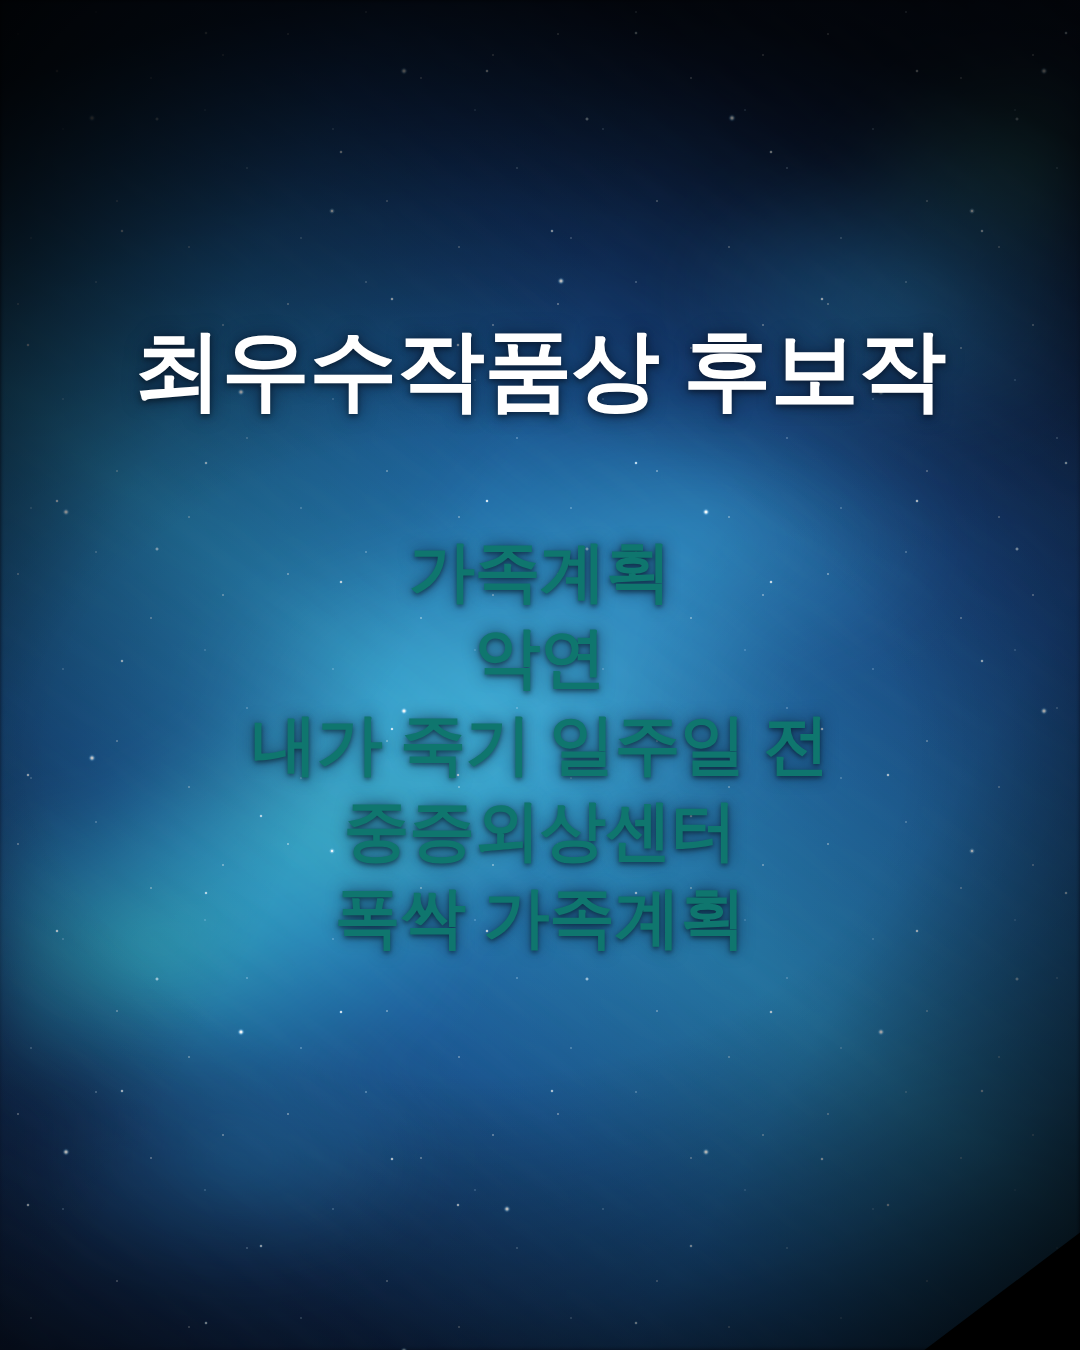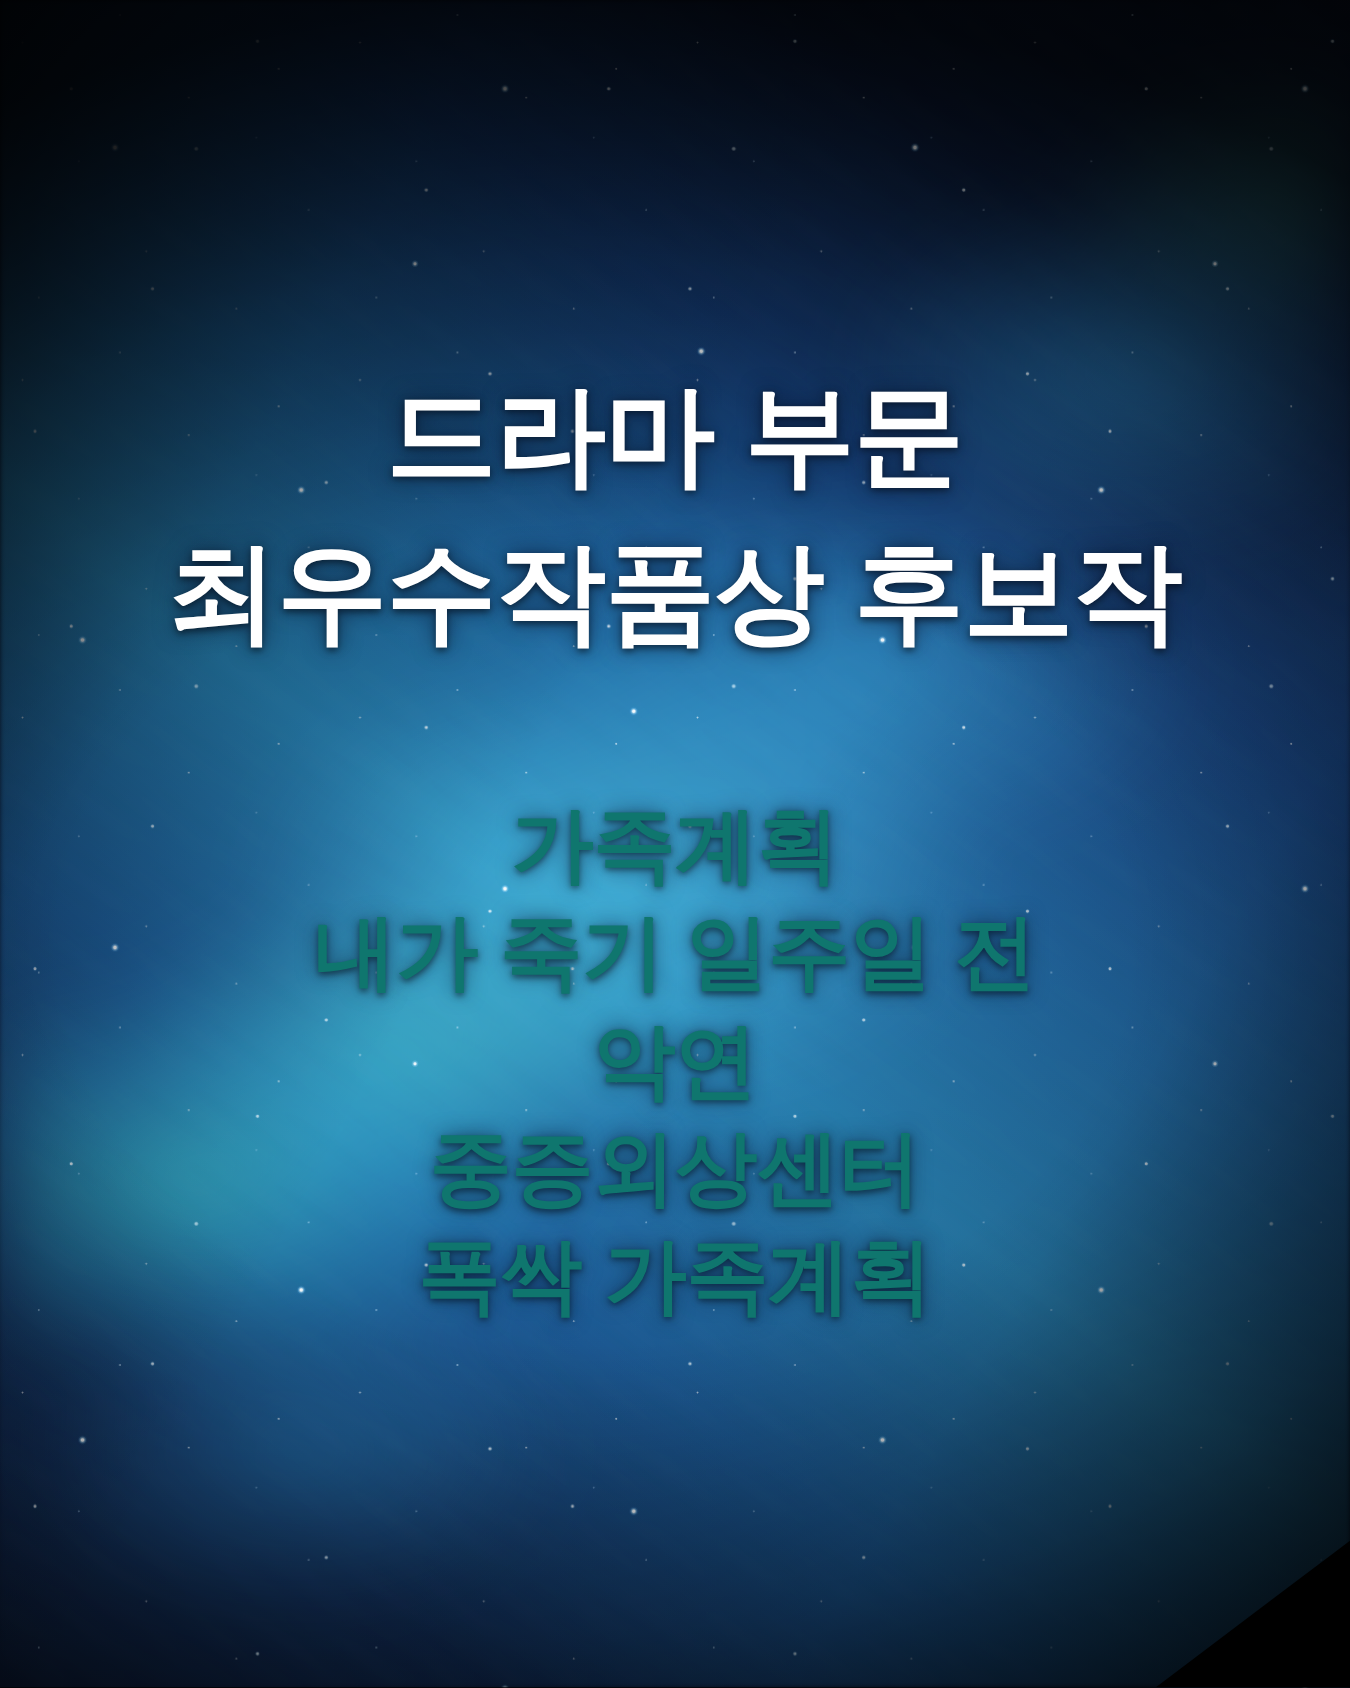--- a/index.html
+++ b/index.html
@@ -209,26 +209,25 @@
   <div class="bg-layer" id="bg-wisps"></div>
   <div class="bg-layer" id="bg-stars-small"></div>
   <div class="bg-layer" id="bg-stars-mid"></div>
   <div class="bg-layer" id="bg-stars-bright"></div>
   <div class="bg-layer" id="bg-vignette"></div>
   <div class="bg-layer" id="bg-corner-wedge"></div>
 
   <div id="content">
 
     <div id="title-block">
-      <div class="title-line" id="title-line-1">드라마 부문</div>
       <div class="title-line" id="title-line-2">최우수작품상 후보작</div>
     </div>
 
     <div id="nominee-block">
       <div class="nominee-line">가족계획</div>
+      <div class="nominee-line">악연</div>
       <div class="nominee-line">내가 죽기 일주일 전</div>
-      <div class="nominee-line">악연</div>
       <div class="nominee-line">중증외상센터</div>
       <div class="nominee-line">폭싹 가족계획</div>
     </div>
 
   </div>
 </div>
 
 </body></html>

